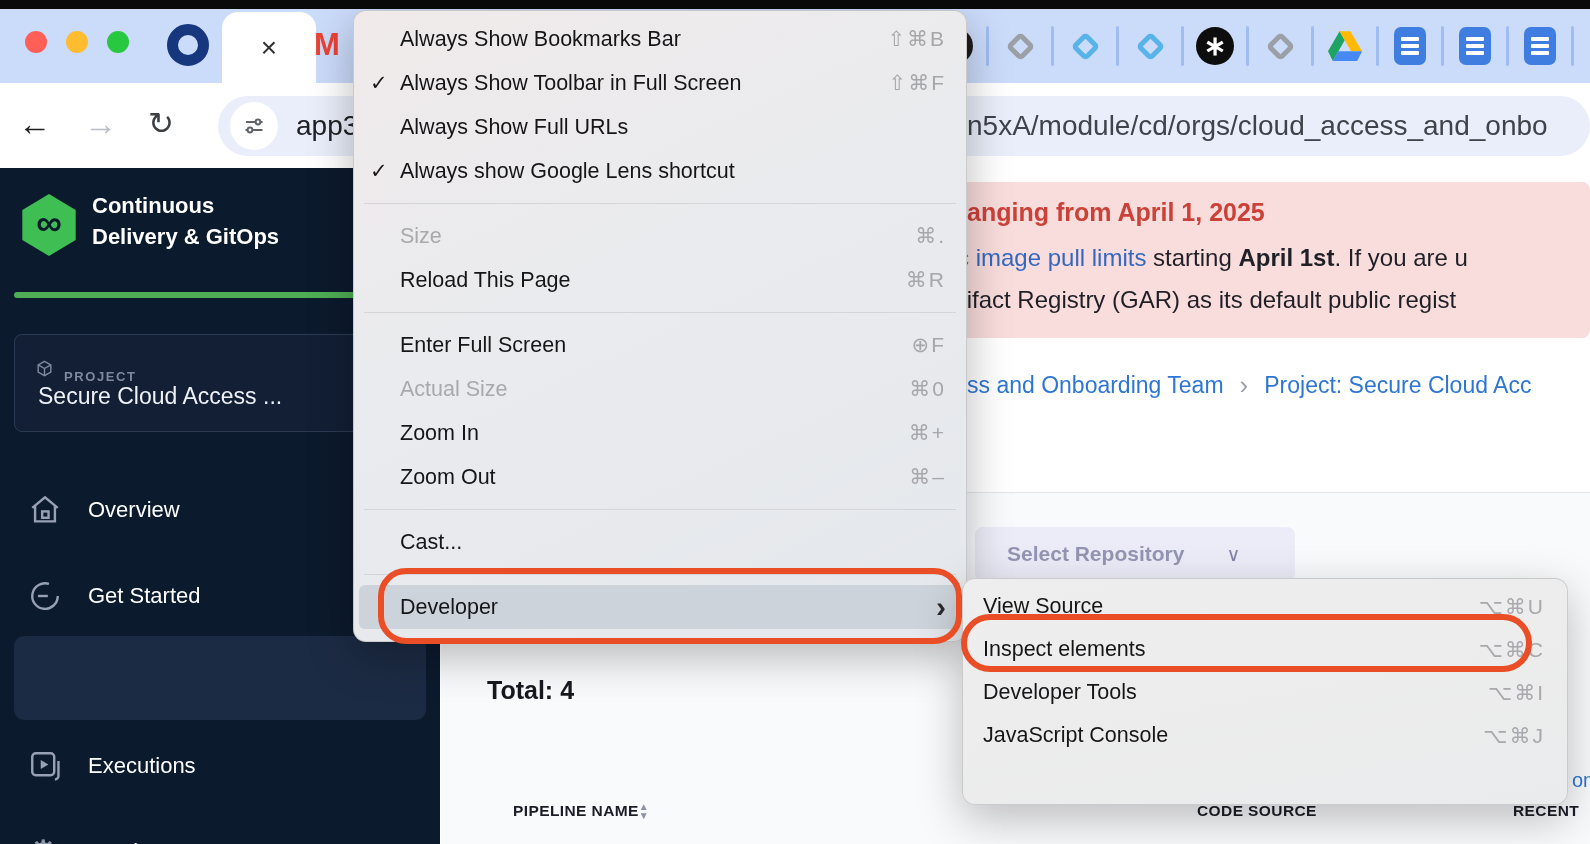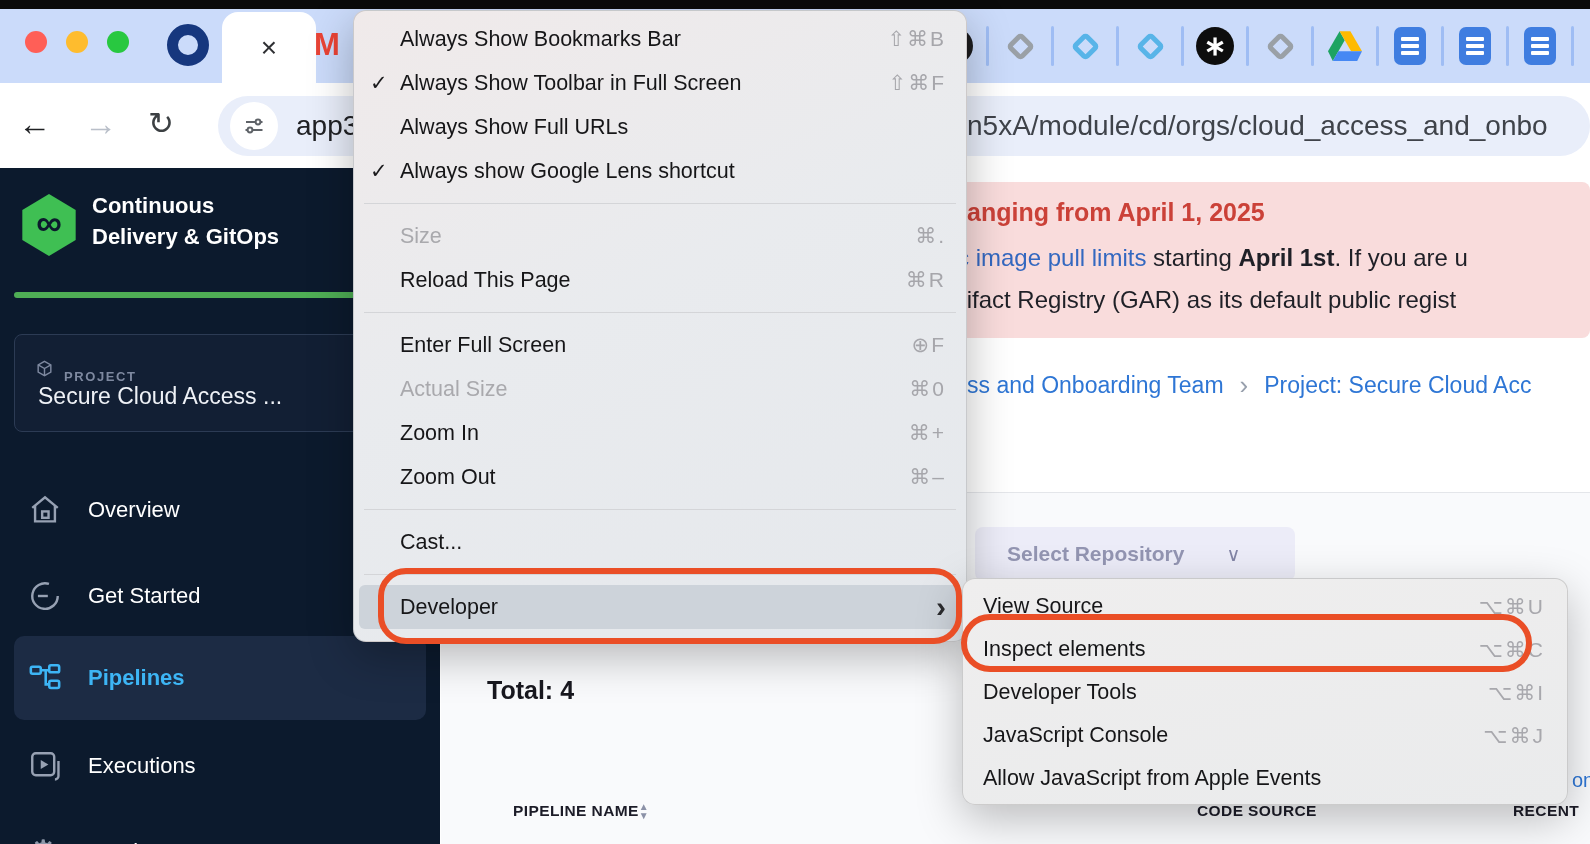--- a/index.html
+++ b/index.html
@@ -242,29 +242,20 @@
 
     <div class="nav-item" style="top:402px;">
       <svg class="ic" viewBox="0 0 24 24" fill="none" stroke="#97a1b3" stroke-width="1.7">
         <path d="M21 12a9 9 0 1 1-6.2-8.5"></path>
           <path d="M7 12h7"></path>
       </svg>
       <span class="lbl">Get Started</span>
     </div>
 
     <div class="nav-active-rect"></div>
-    <div class="nav-item active" style="top:484px;">
-      <svg class="ic" viewBox="0 0 24 24" fill="none" stroke="#3db5f5" stroke-width="1.8">
-        <rect x="2" y="4" width="7" height="5" rx="1.2"></rect>
-        <rect x="15" y="3" width="7" height="5" rx="1.2"></rect>
-        <rect x="15" y="14" width="7" height="5" rx="1.2"></rect>
-        <path d="M9 6.5h3.5v10h2.5M12.5 6.5h2.5"></path>
-      </svg>
-      <span class="lbl">Pipelines</span>
-    </div>
 
     <div class="nav-item" style="top:572px;">
       <svg class="ic" viewBox="0 0 24 24" fill="none" stroke="#97a1b3" stroke-width="1.7">
         <rect x="3" y="3" width="15.5" height="15.5" rx="2.5"></rect>
           <path d="M9 7.8v6.4l5.4-3.2z" fill="#97a1b3" stroke="none"></path>
           <path d="M21.5 8.5V19a2.5 2.5 0 0 1-2.5 2.5"></path>
       </svg>
       <span class="lbl">Executions</span>
     </div>
 
@@ -385,21 +376,18 @@
       <span class="s-short">⌥⌘C</span>
     </div>
     <div class="s-row">
       <span class="s-label">Developer Tools</span>
       <span class="s-short">⌥⌘I</span>
     </div>
     <div class="s-row">
       <span class="s-label">JavaScript Console</span>
       <span class="s-short">⌥⌘J</span>
     </div>
-    <div class="s-row">
-      <span class="s-label">Allow JavaScript from Apple Events</span>
-    </div>
   </div>
 
   <div class="ann ann-developer"></div>
   <div class="ann ann-devtools"></div>
 
 </div>
 
 </body></html>

